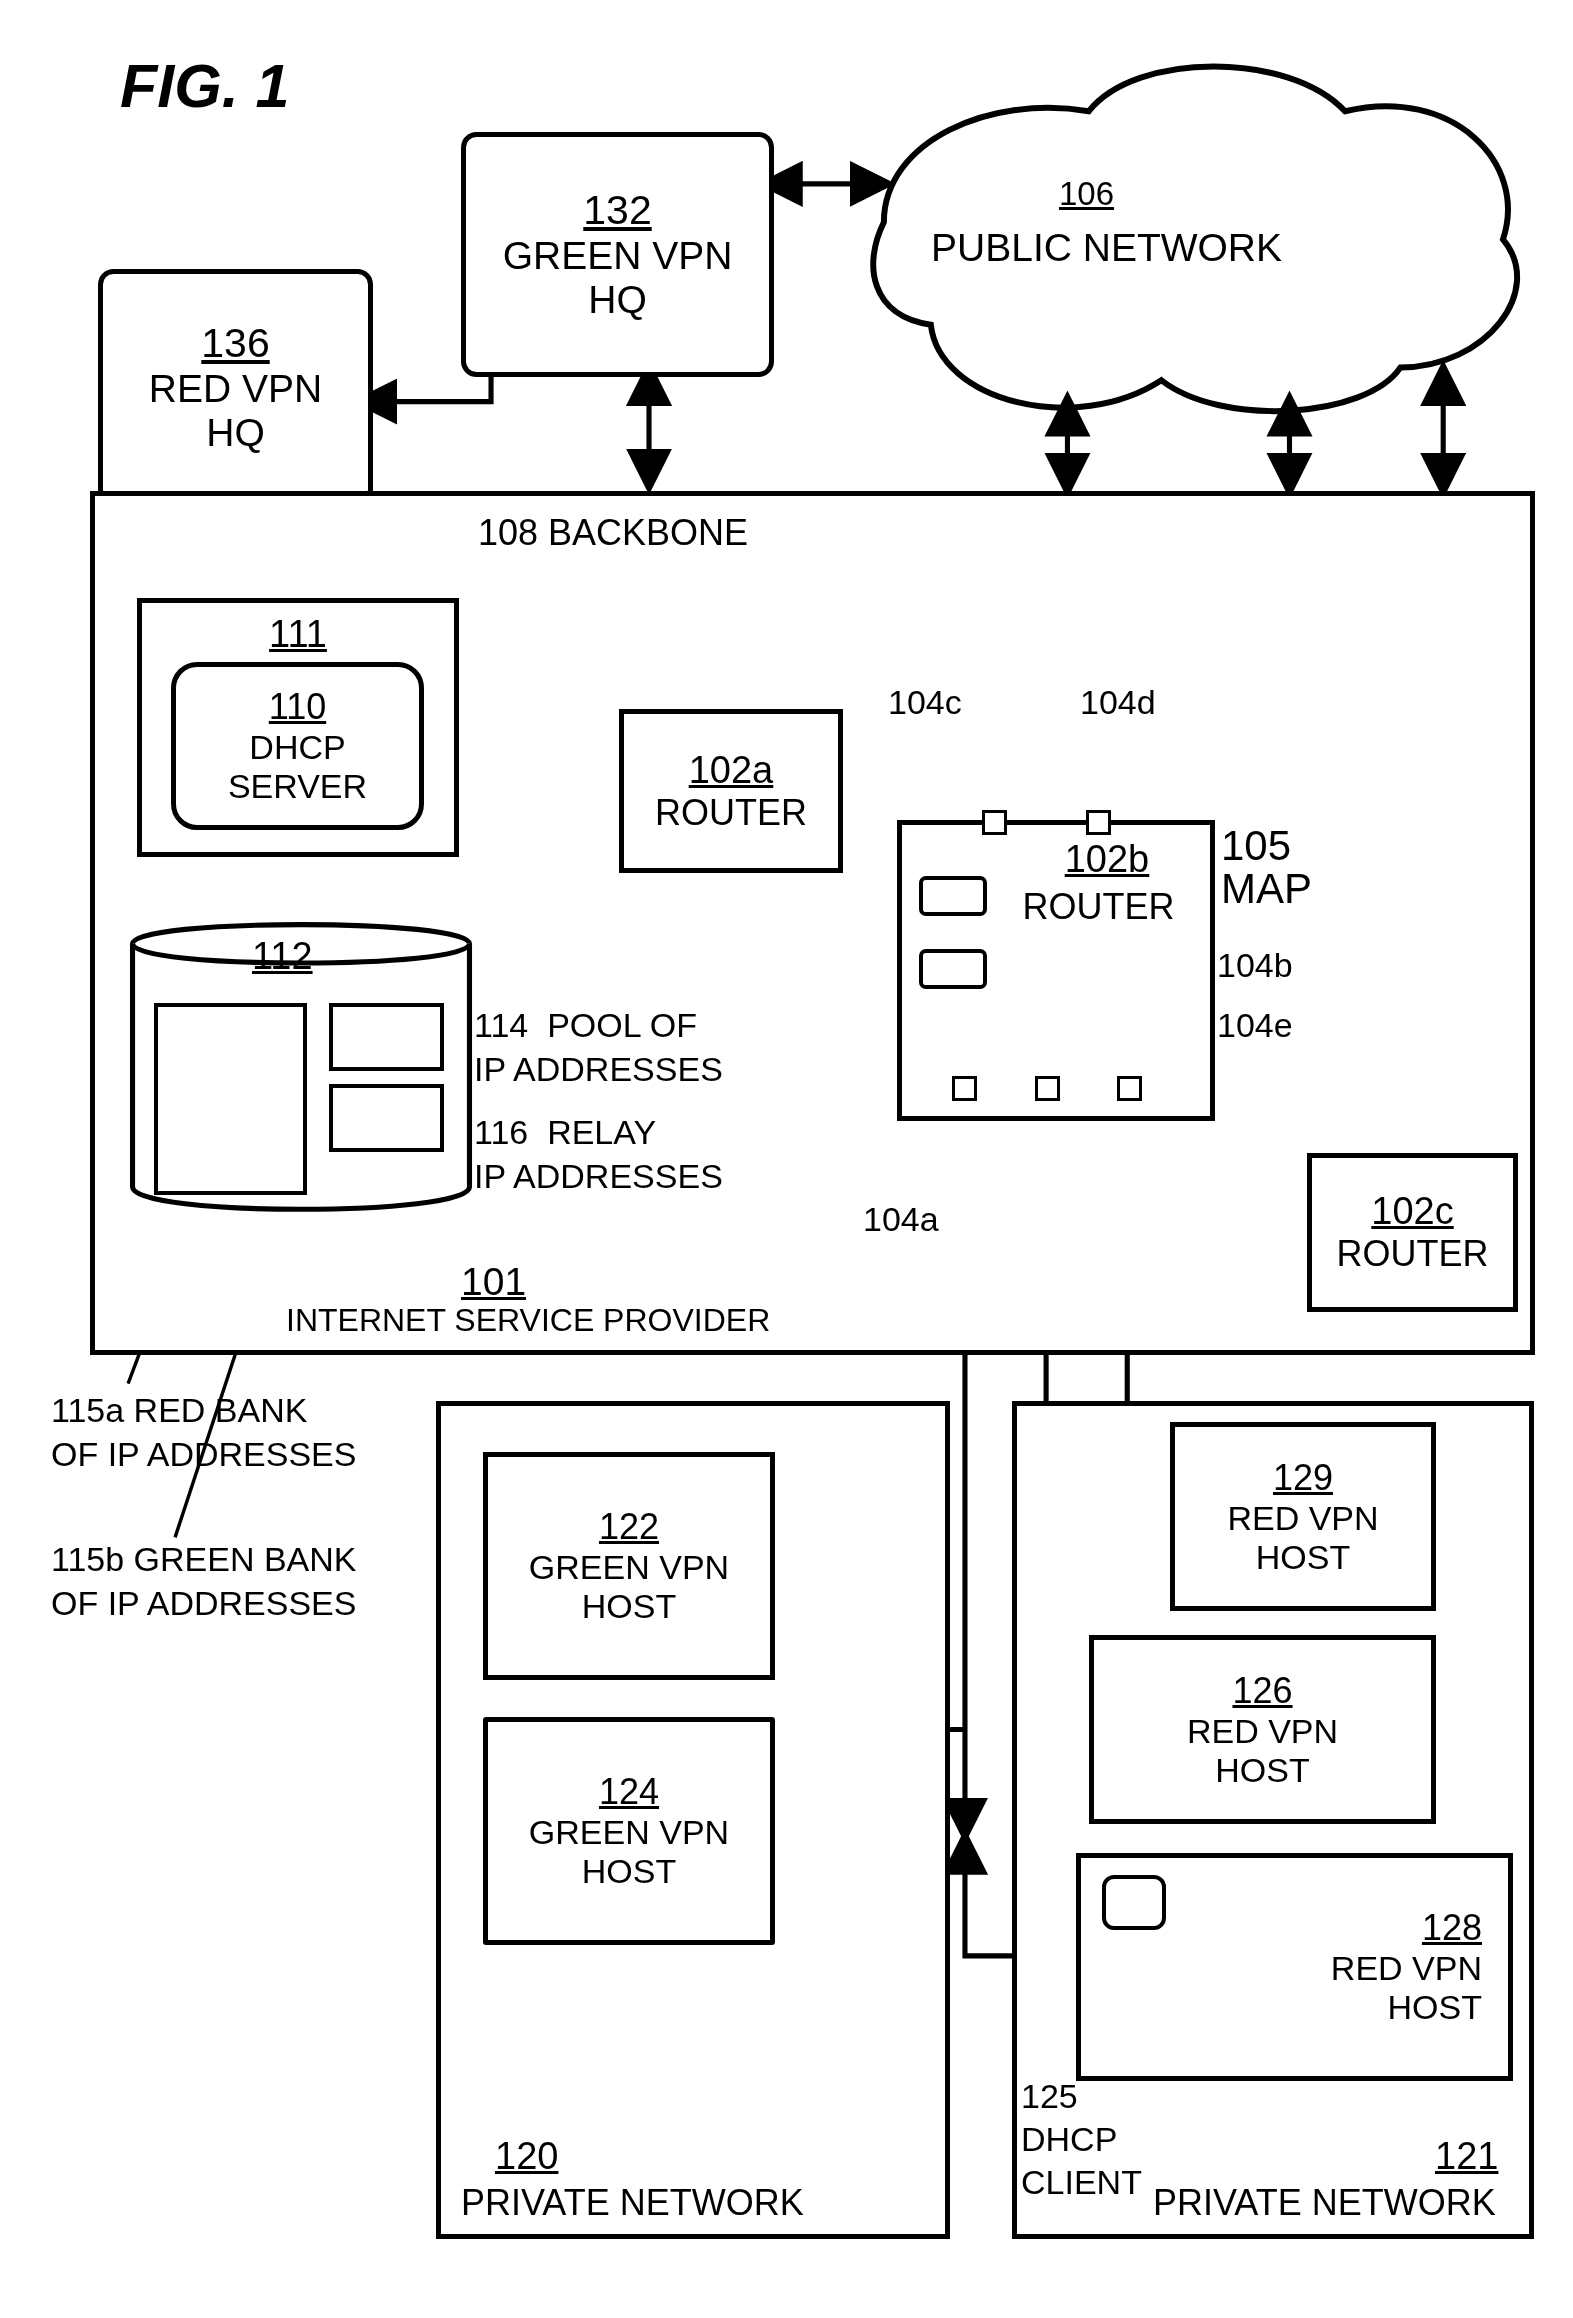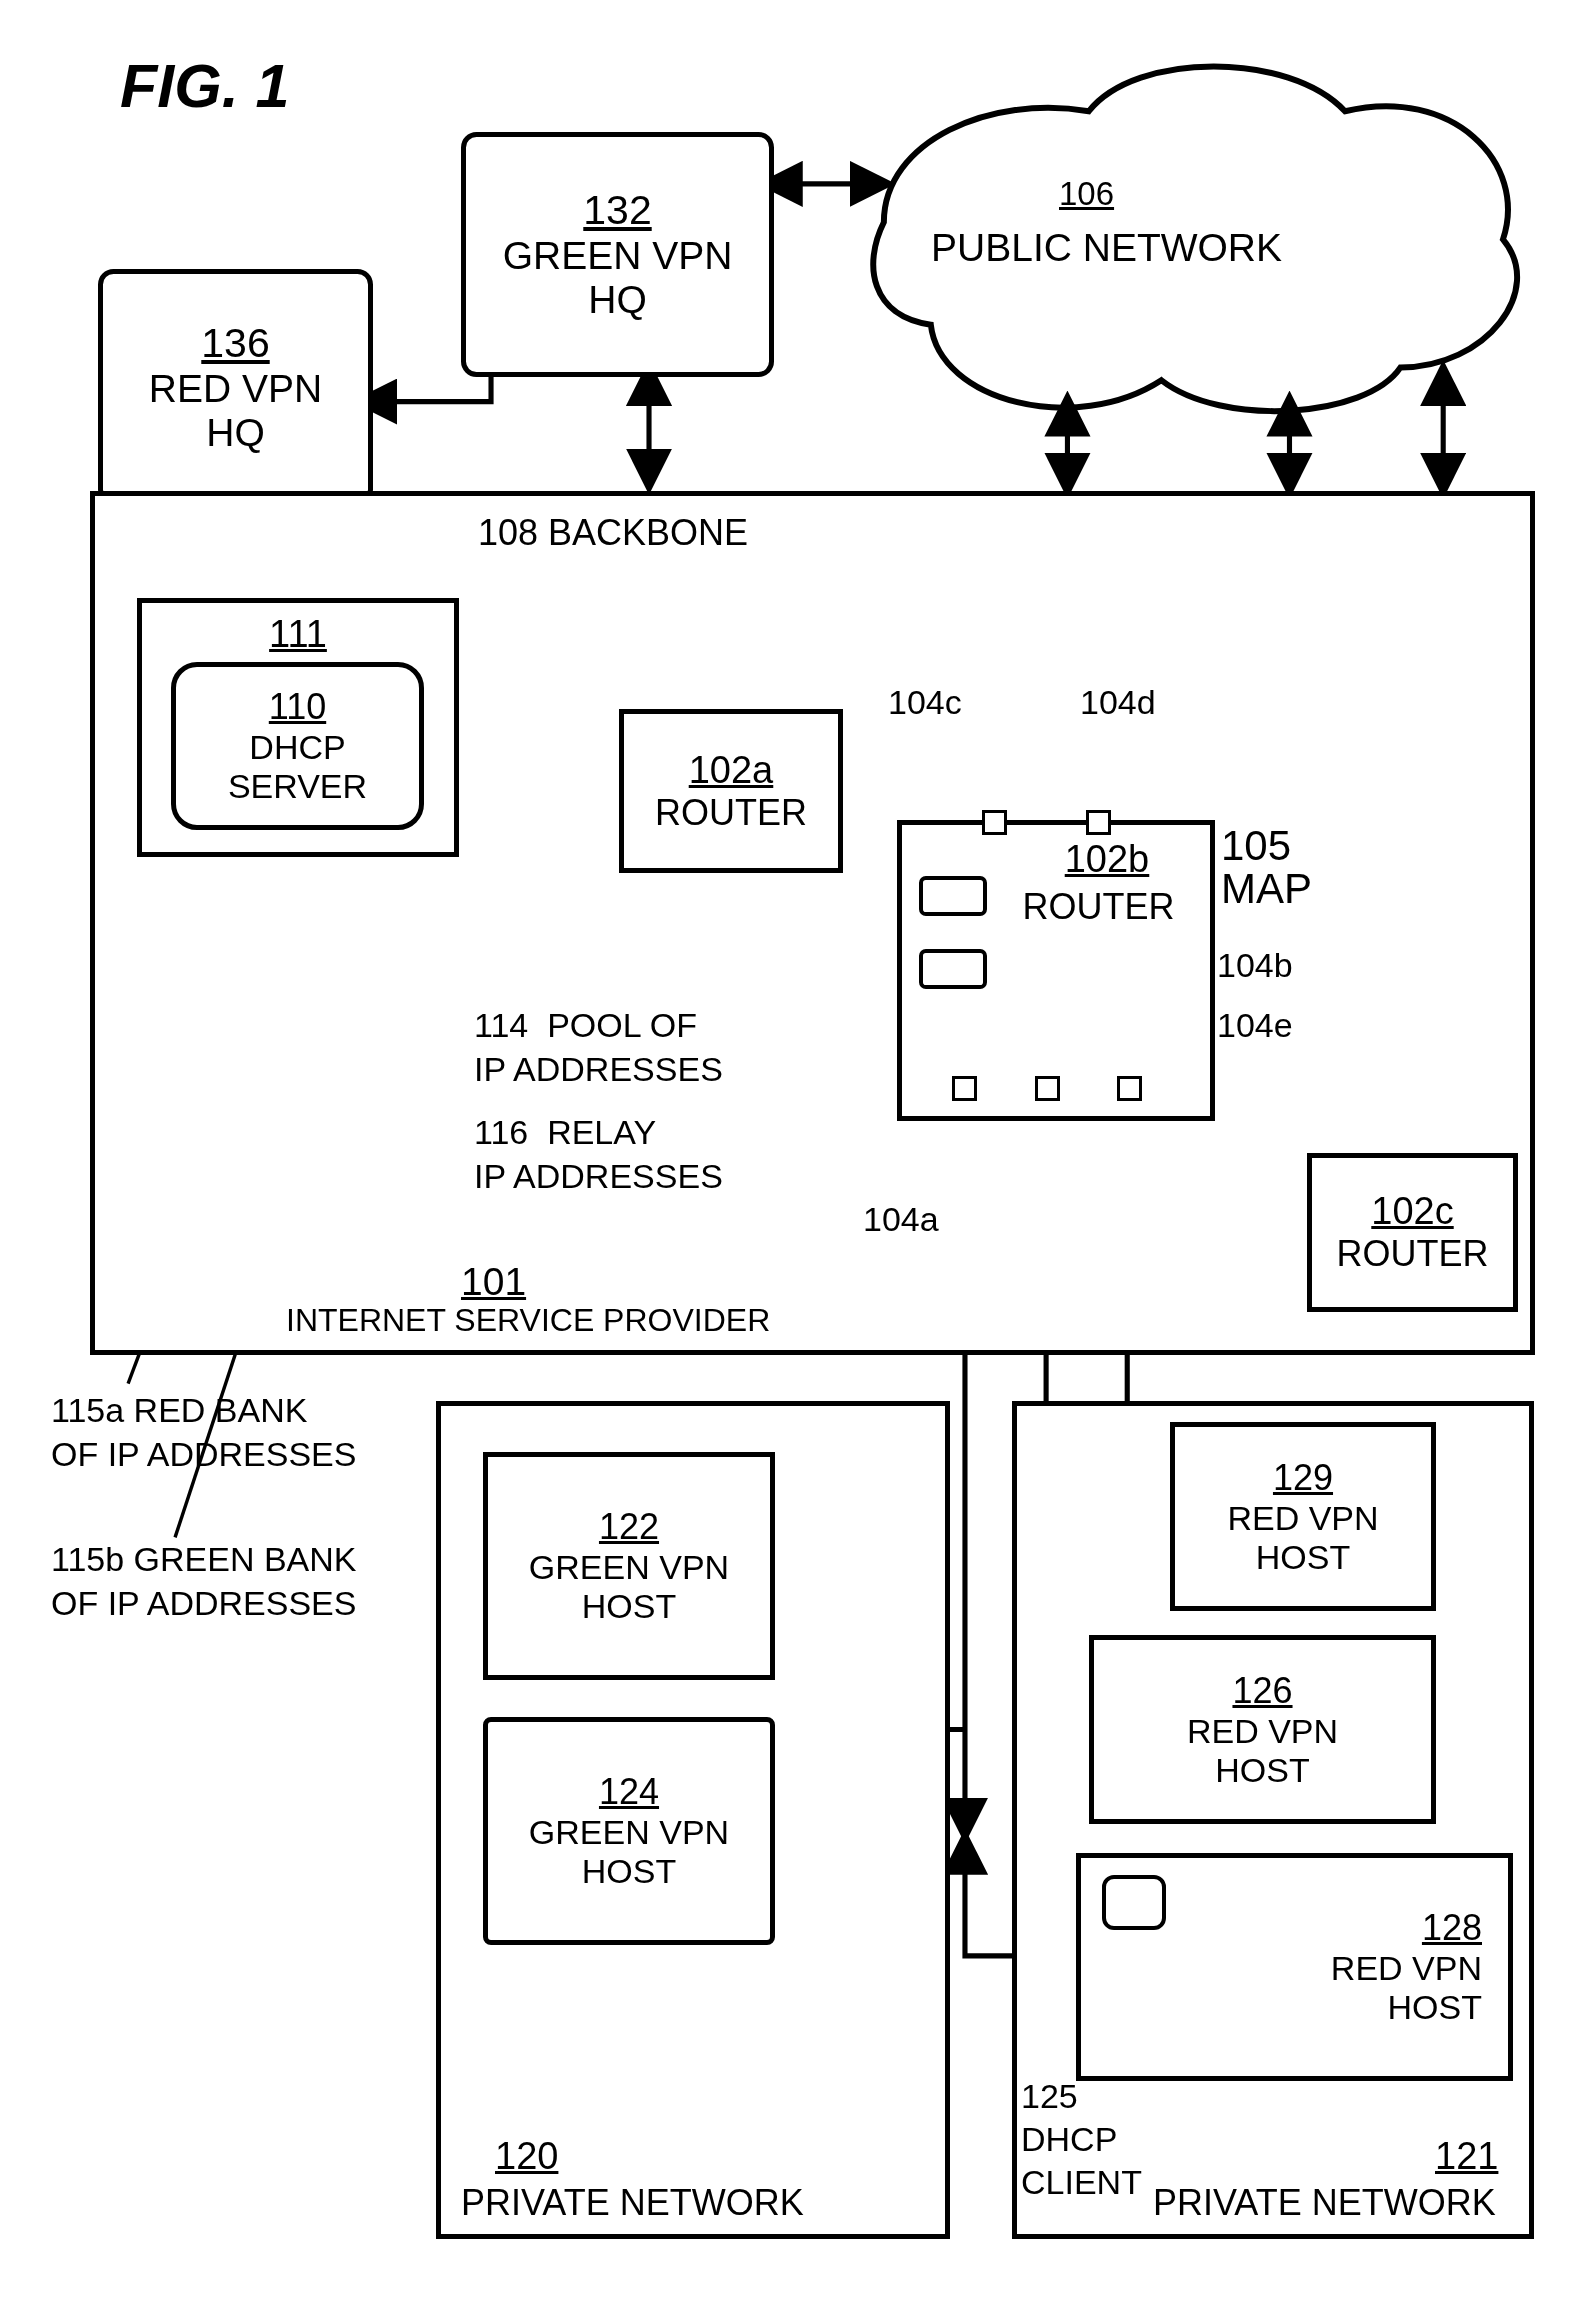--- a/index.html
+++ b/index.html
@@ -110,20 +110,34 @@
   <div class="box" style="left:137px;top:598px;width:312px;height:239px;border-radius:0;justify-content:flex-start;padding-top:10.2px;">
     <div class="lab ref" style="font-size:38px;">111</div>
   </div>
 
   <div class="box" style="left:171px;top:662px;width:243px;height:158px;border-radius:26px;">
     <div class="lab ref" style="font-size:36px;">110</div>
     <div class="lab" style="font-size:34px;">DHCP</div>
     <div class="lab" style="font-size:34px;">SERVER</div>
   </div>
 
+  <div style="position:absolute;left:124px;top:905px;width:354px;height:312px;">
+    <svg width="354" height="325" viewBox="0 0 415 380">
+      <g stroke="#000" stroke-width="6" fill="#fff">
+        <path d="M10,45 C10,15 405,15 405,45 L405,330 C405,365 10,365 10,330 Z"></path>
+        <path d="M10,45 C10,75 405,75 405,45"></path>
+      </g>
+    </svg>
+    <div class="txt ref" style="left:128px;top:30px;font-size:38px;position:absolute;">112</div>
+    
+    <div style="position:absolute;left:30px;top:98px;width:145px;height:184px;border:4.3px solid #000;"></div>
+    
+    <div style="position:absolute;left:205px;top:98px;width:107px;height:60px;border:4.3px solid #000;"></div>
+    <div style="position:absolute;left:205px;top:179px;width:107px;height:60px;border:4.3px solid #000;"></div>
+  </div>
 
   <div class="box" style="left:619px;top:709px;width:214px;height:154px;border-radius:0;">
     <div class="lab ref" style="font-size:38px;">102a</div>
     <div class="lab" style="font-size:36px;">ROUTER</div>
   </div>
 
   <div class="box" style="left:897px;top:820px;width:282px;height:265px;border-radius:0;align-items:flex-end;justify-content:flex-start;padding:13px;">
     <div class="lab ref" style="font-size:38px;align-self:center;margin-left:102px;">102b</div>
     <div class="lab" style="font-size:36px;align-self:center;margin-left:85px;margin-top:5.1px;">ROUTER</div>
 
@@ -171,21 +185,21 @@
 
   <div class="box" style="left:436px;top:1401px;width:504px;height:828px;border-radius:0;justify-content:flex-start;align-items:flex-start;"></div>
   <div class="txt ref" style="left:495px;top:2135px;font-size:38px;">120</div>
   <div class="txt" style="left:461px;top:2182px;font-size:36px;">PRIVATE NETWORK</div>
 
   <div class="box" style="left:483px;top:1452px;width:282px;height:218px;border-radius:0;">
     <div class="lab ref" style="font-size:36px;">122</div>
     <div class="lab" style="font-size:34px;">GREEN VPN</div>
     <div class="lab" style="font-size:34px;">HOST</div>
   </div>
-  <div class="box" style="left:483px;top:1717px;width:282px;height:218px;border-radius:8px;">
+  <div class="box" style="left:483px;top:1717px;width:282px;height:218px;border-radius:3px;">
     <div class="lab ref" style="font-size:36px;">124</div>
     <div class="lab" style="font-size:34px;">GREEN VPN</div>
     <div class="lab" style="font-size:34px;">HOST</div>
   </div>
 
   <div class="box" style="left:1012px;top:1401px;width:512px;height:828px;border-radius:0;"></div>
   <div class="txt ref" style="left:1435px;top:2135px;font-size:38px;">121</div>
   <div class="txt" style="left:1153px;top:2182px;font-size:36px;">PRIVATE NETWORK</div>
 
   <div class="box" style="left:1170px;top:1422px;width:256px;height:179px;border-radius:0;">

